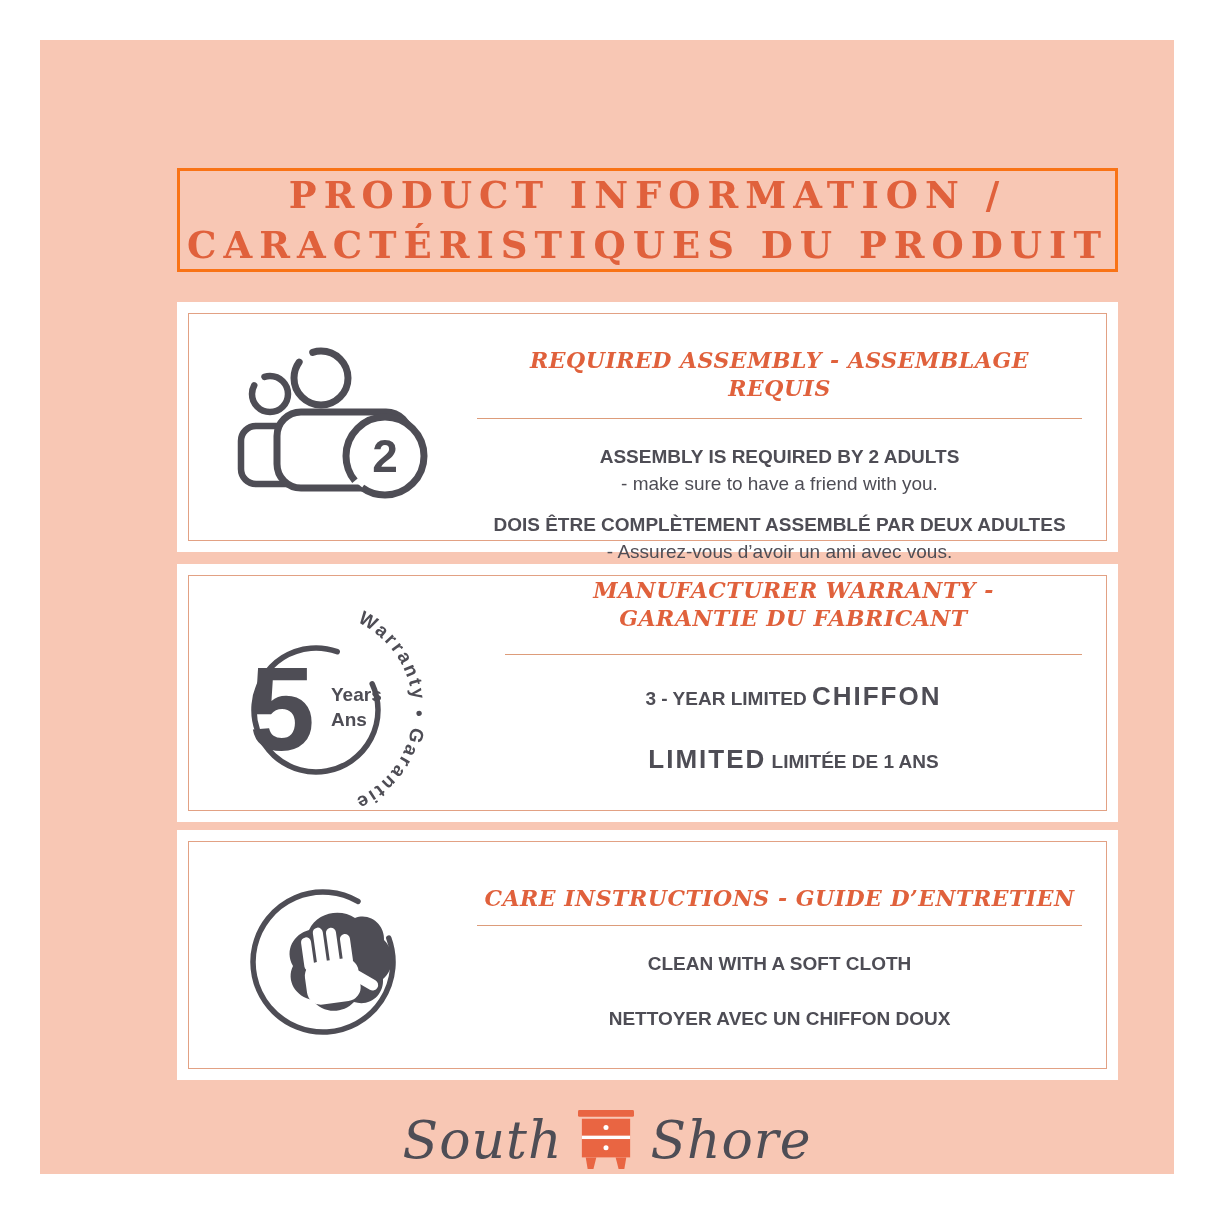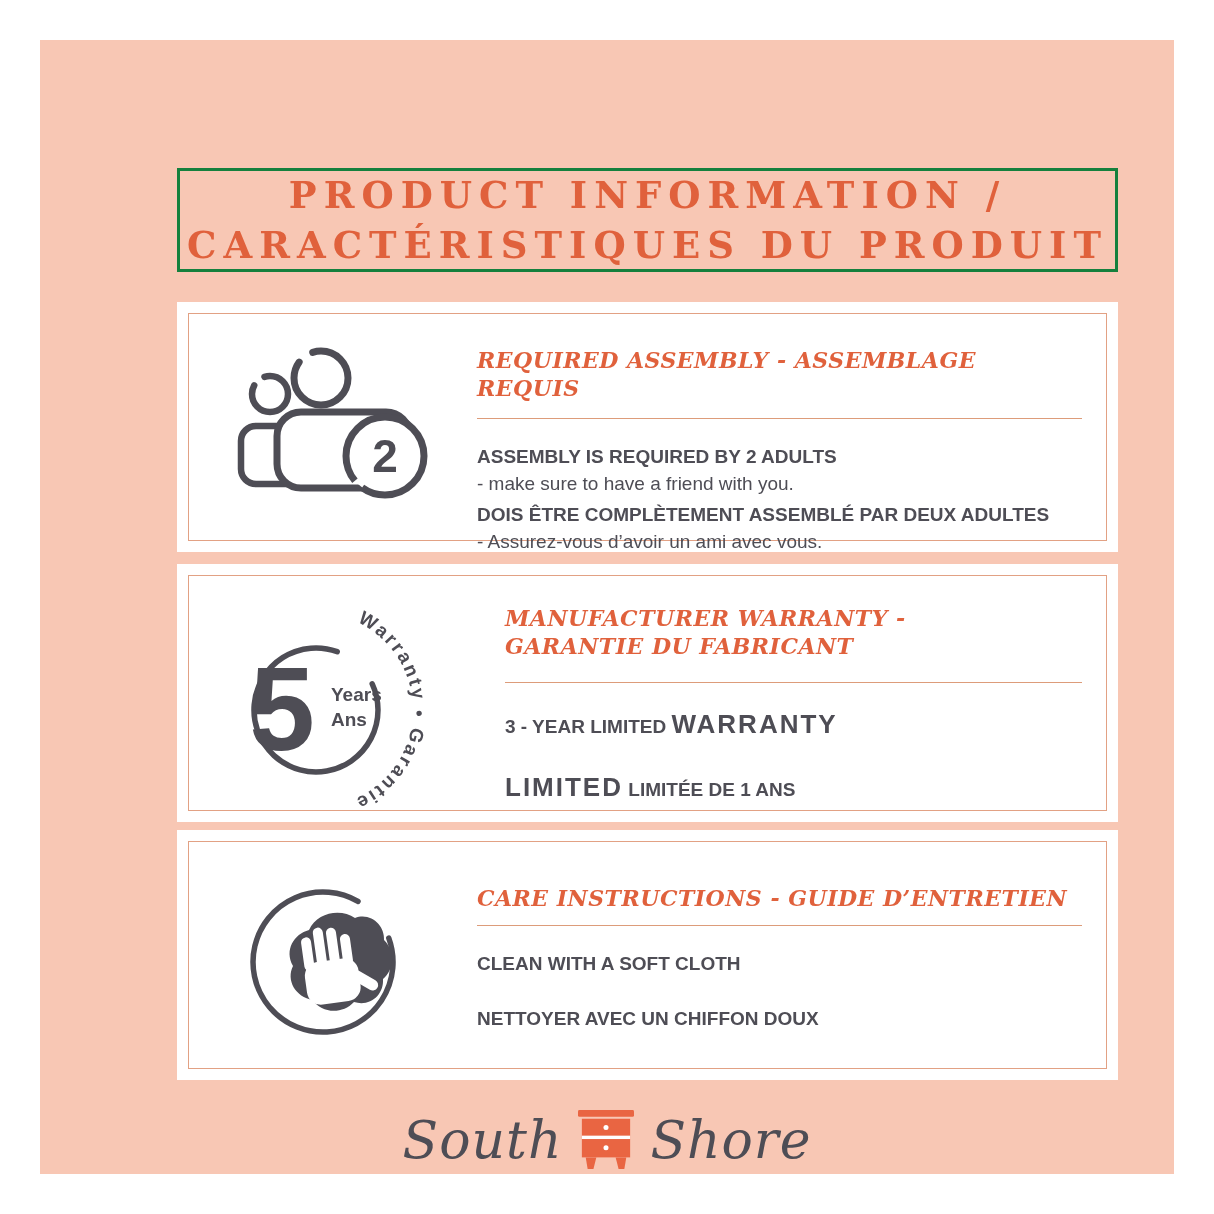--- a/index.html
+++ b/index.html
@@ -12,21 +12,21 @@
   }
   *{margin:0;padding:0;box-sizing:border-box;}
   html,body{width:1214px;height:1214px;background:#ffffff;}
   body{font-family:"Liberation Sans", sans-serif;position:relative;overflow:hidden;}
   .canvas{position:absolute;inset:0;background:#ffffff;}
   .panel{position:absolute;left:40px;top:40px;right:40px;bottom:40px;background:var(--background,#f8c7b4);}
 
   
   .title-box{
     position:absolute;left:137px;top:128px;width:941px;height:104px;
-    border:3px solid #15803d;
+    border:3px solid #f97316;
     display:flex;flex-direction:column;align-items:center;justify-content:center;
   }
   .title-line{
     font-family:"DejaVu Serif", serif;
     font-weight:bold;font-size:37px;letter-spacing:7px;
     color:var(--accent,#e0613c);line-height:50px;white-space:nowrap;
   }
 
   
   .card{position:absolute;left:137px;width:941px;background:#ffffff;}
@@ -37,36 +37,36 @@
 
   .icon-wrap{position:absolute;}
   .icon1{left:48px;top:36px;width:210px;height:185px;}
   .icon2{left:42px;top:34px;width:225px;height:215px;}
   .icon3{left:60px;top:44px;width:180px;height:172px;}
   svg{display:block;}
   .stroke{stroke:var(--text-dark,#4e4d55);fill:none;stroke-linecap:round;}
   .fillg{fill:var(--text-dark,#4e4d55);}
   .svgtext{font-family:"Liberation Sans", sans-serif;fill:var(--text-dark,#4e4d55);}
 
-  .content{position:absolute;left:300px;right:36px;top:0;}
+  .content{position:absolute;left:300px;right:36px;top:0;text-align:center;}
   .content1{padding-top:44px;}
-  .content2{padding-top:40px;margin-left:28px;}
+  .content2{padding-top:12px;margin-left:28px;}
   .content3{padding-top:54px;}
   .card-heading{
     font-family:"DejaVu Serif", serif;font-style:italic;font-weight:bold;
     font-size:22px;letter-spacing:0.5px;color:var(--accent,#e0613c);line-height:28px;
   }
   .divider{border-top:1px solid var(--divider,#dd9c7a);height:0;}
   .d1{margin-top:16px;}
   .d2{margin-top:22px;}
   .d3{margin-top:13px;}
   .b{font-size:19px;color:var(--text-dark,#4e4d55);line-height:27px;}
   .bold{font-weight:bold;}
   .mt1{margin-top:24px;}
-  .mt2{margin-top:4px;}
+  .mt2{margin-top:14px;}
   .warr-line{font-size:19px;font-weight:bold;color:var(--text-dark,#4e4d55);}
   .warr-en{margin-top:26px;}
   .warr-fr{margin-top:32px;}
   .emph{font-size:26px;letter-spacing:2px;font-weight:bold;}
   .care1{margin-top:24px;}
   .care2{margin-top:28px;}
 
   
   .logo{
     position:absolute;left:0;top:1068px;width:100%;height:64px;
@@ -124,21 +124,21 @@
           <text class="svgtext" x="112" y="128" font-size="19" font-weight="bold">Ans</text>
           <text class="svgtext" font-size="19" font-weight="bold" letter-spacing="2.5">
             <textPath href="#ringPath">Warranty • Garantie</textPath>
           </text>
         </svg>
       </div>
       <div class="content content2">
         <h2 class="card-heading">MANUFACTURER WARRANTY -</h2>
         <h2 class="card-heading">GARANTIE DU FABRICANT</h2>
         <div class="divider d2"></div>
-        <p class="warr-line warr-en"><span>3 - YEAR LIMITED </span><span class="emph">WARRANTY</span></p>
+        <p class="warr-line warr-en"><span>3 - YEAR LIMITED </span><span class="emph">CHIFFON</span></p>
         <p class="warr-line warr-fr"><span class="emph">LIMITED</span><span> LIMITÉE DE 1 ANS</span></p>
       </div>
     </section>
 
     <section class="card card3">
       <div class="inner-border"></div>
       <div class="icon-wrap icon3">
         <svg viewBox="0 0 180 172" width="180" height="172">
           <path class="stroke" d="M 151.8 64.1 A 70 70 0 1 1 121 27.4" stroke-width="5.5"></path>
           <path class="fillg" d="M72,56 C80,38 104,34 118,44 C134,38 148,52 147,66 C159,78 157,96 146,105 C147,121 133,133 117,128 C105,141 84,139 76,126 C58,123 49,106 56,92 C47,76 57,60 72,56 Z"></path>

